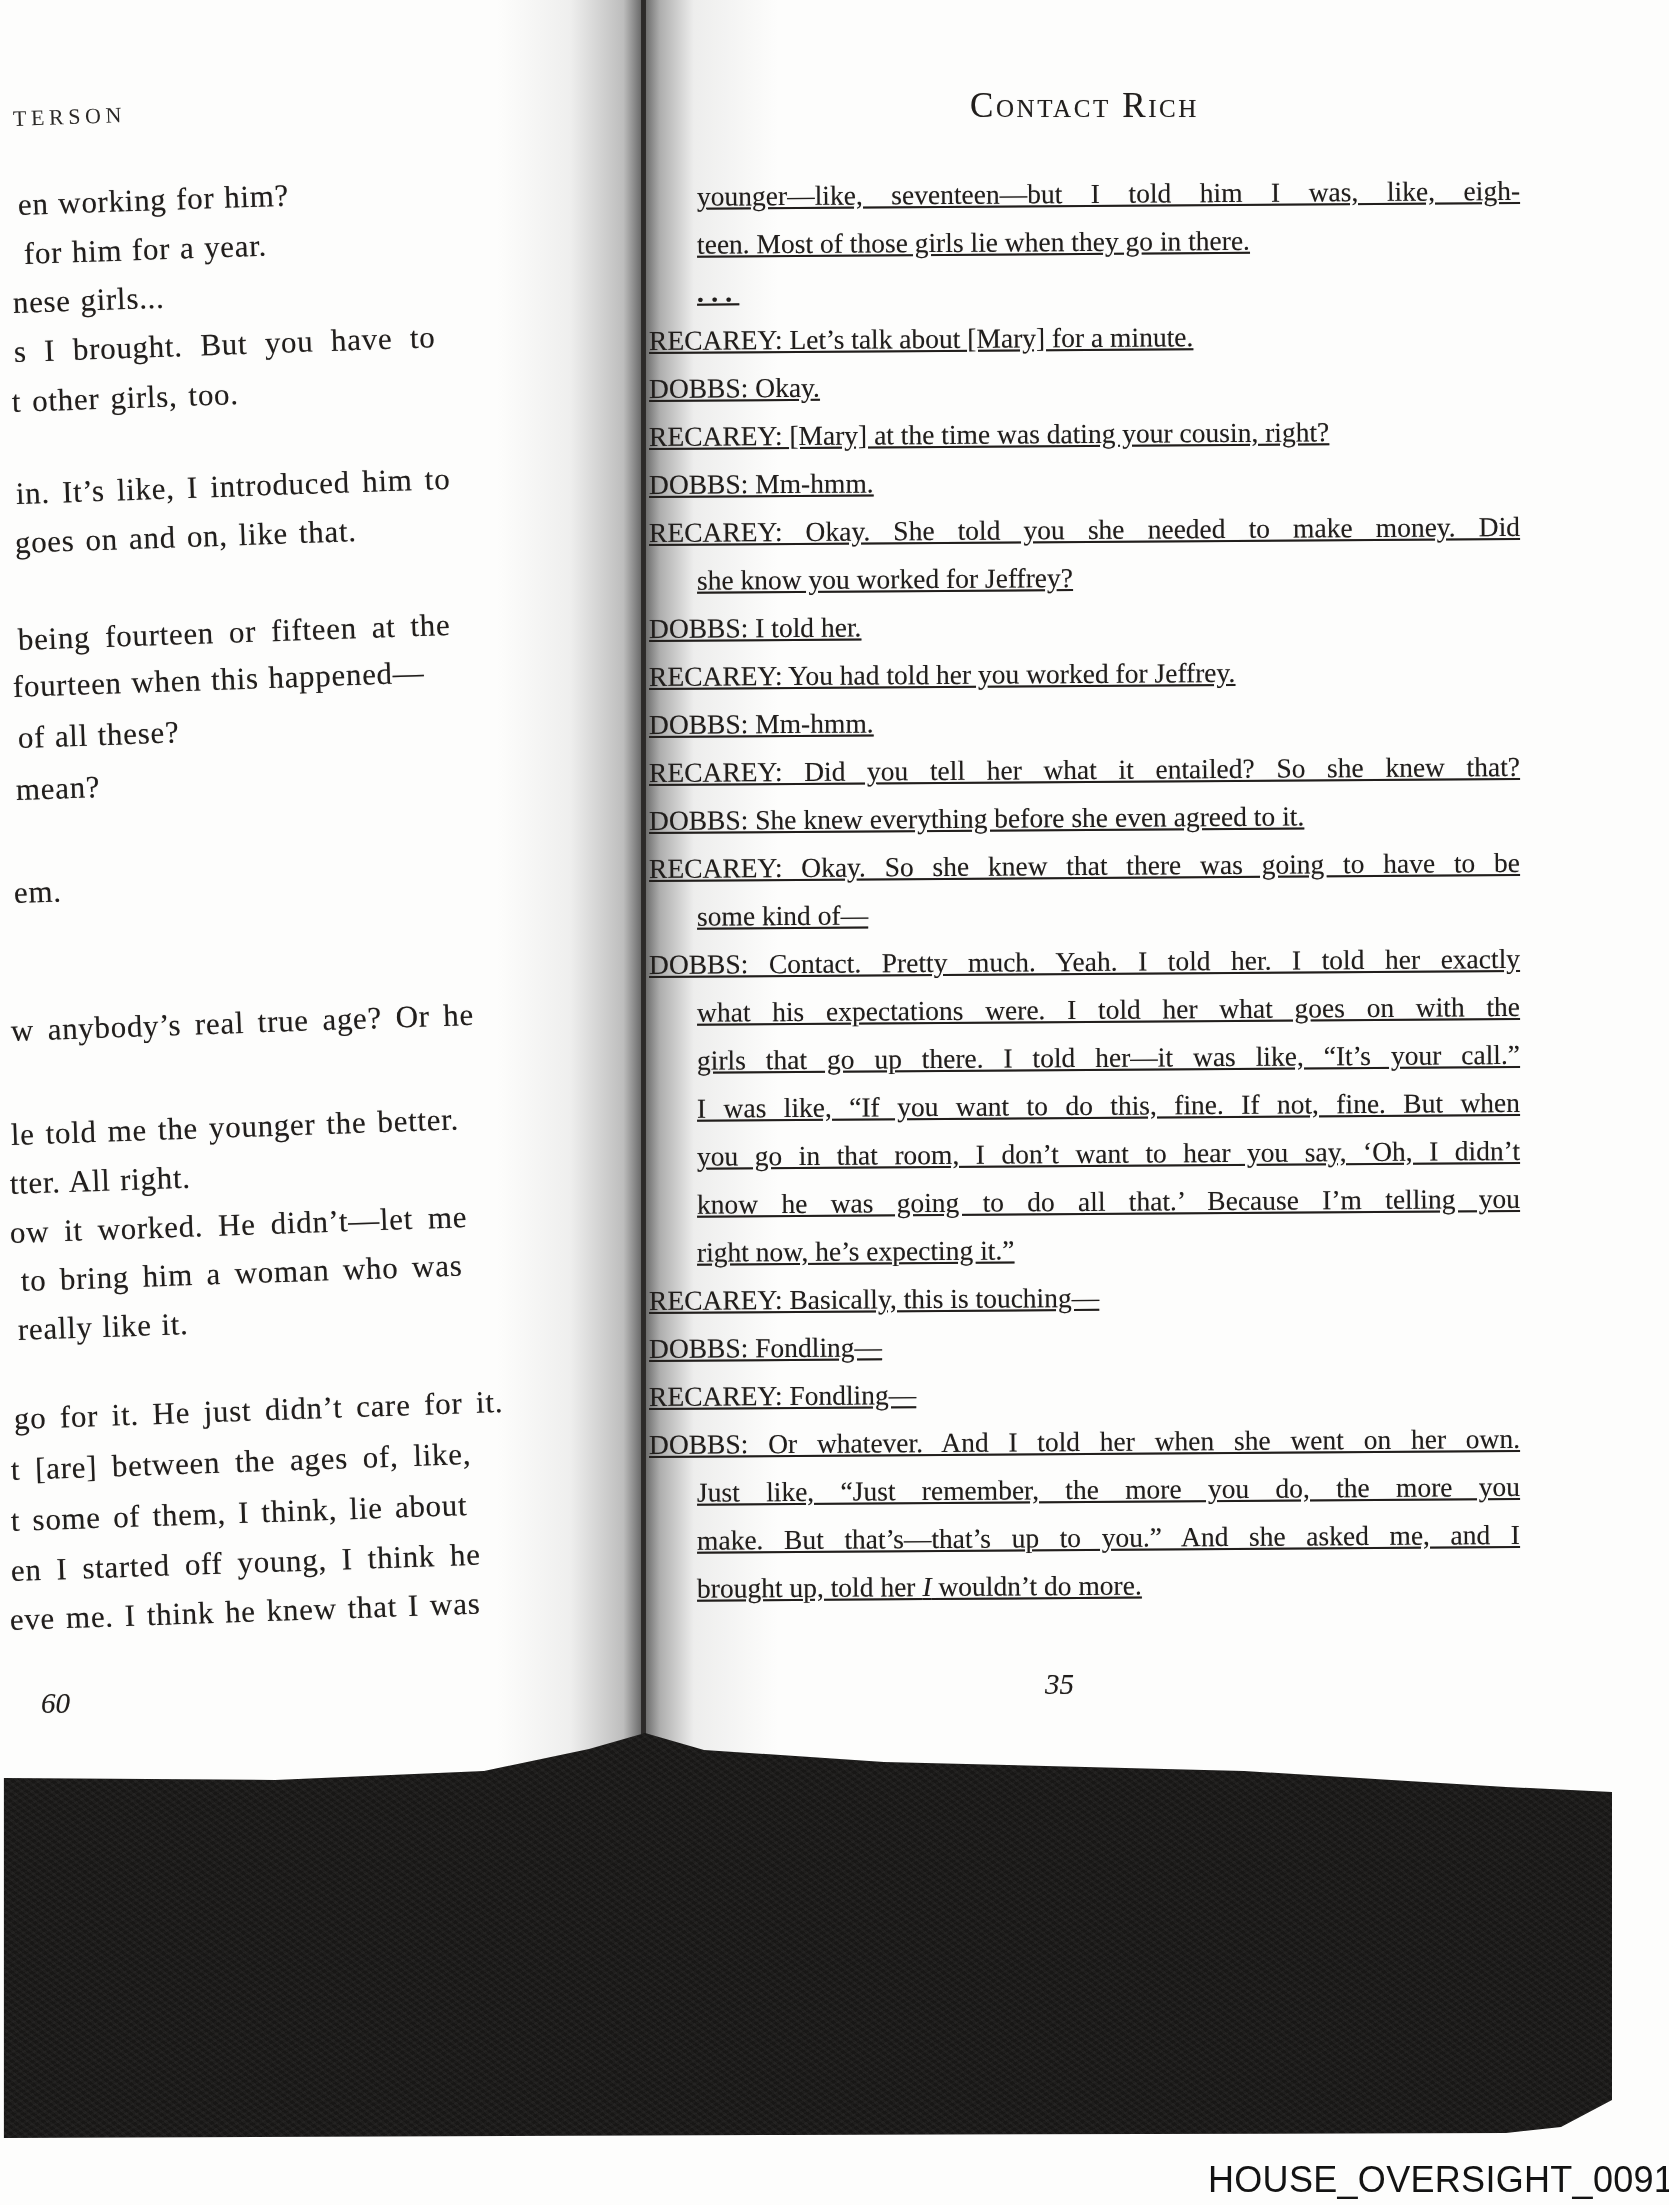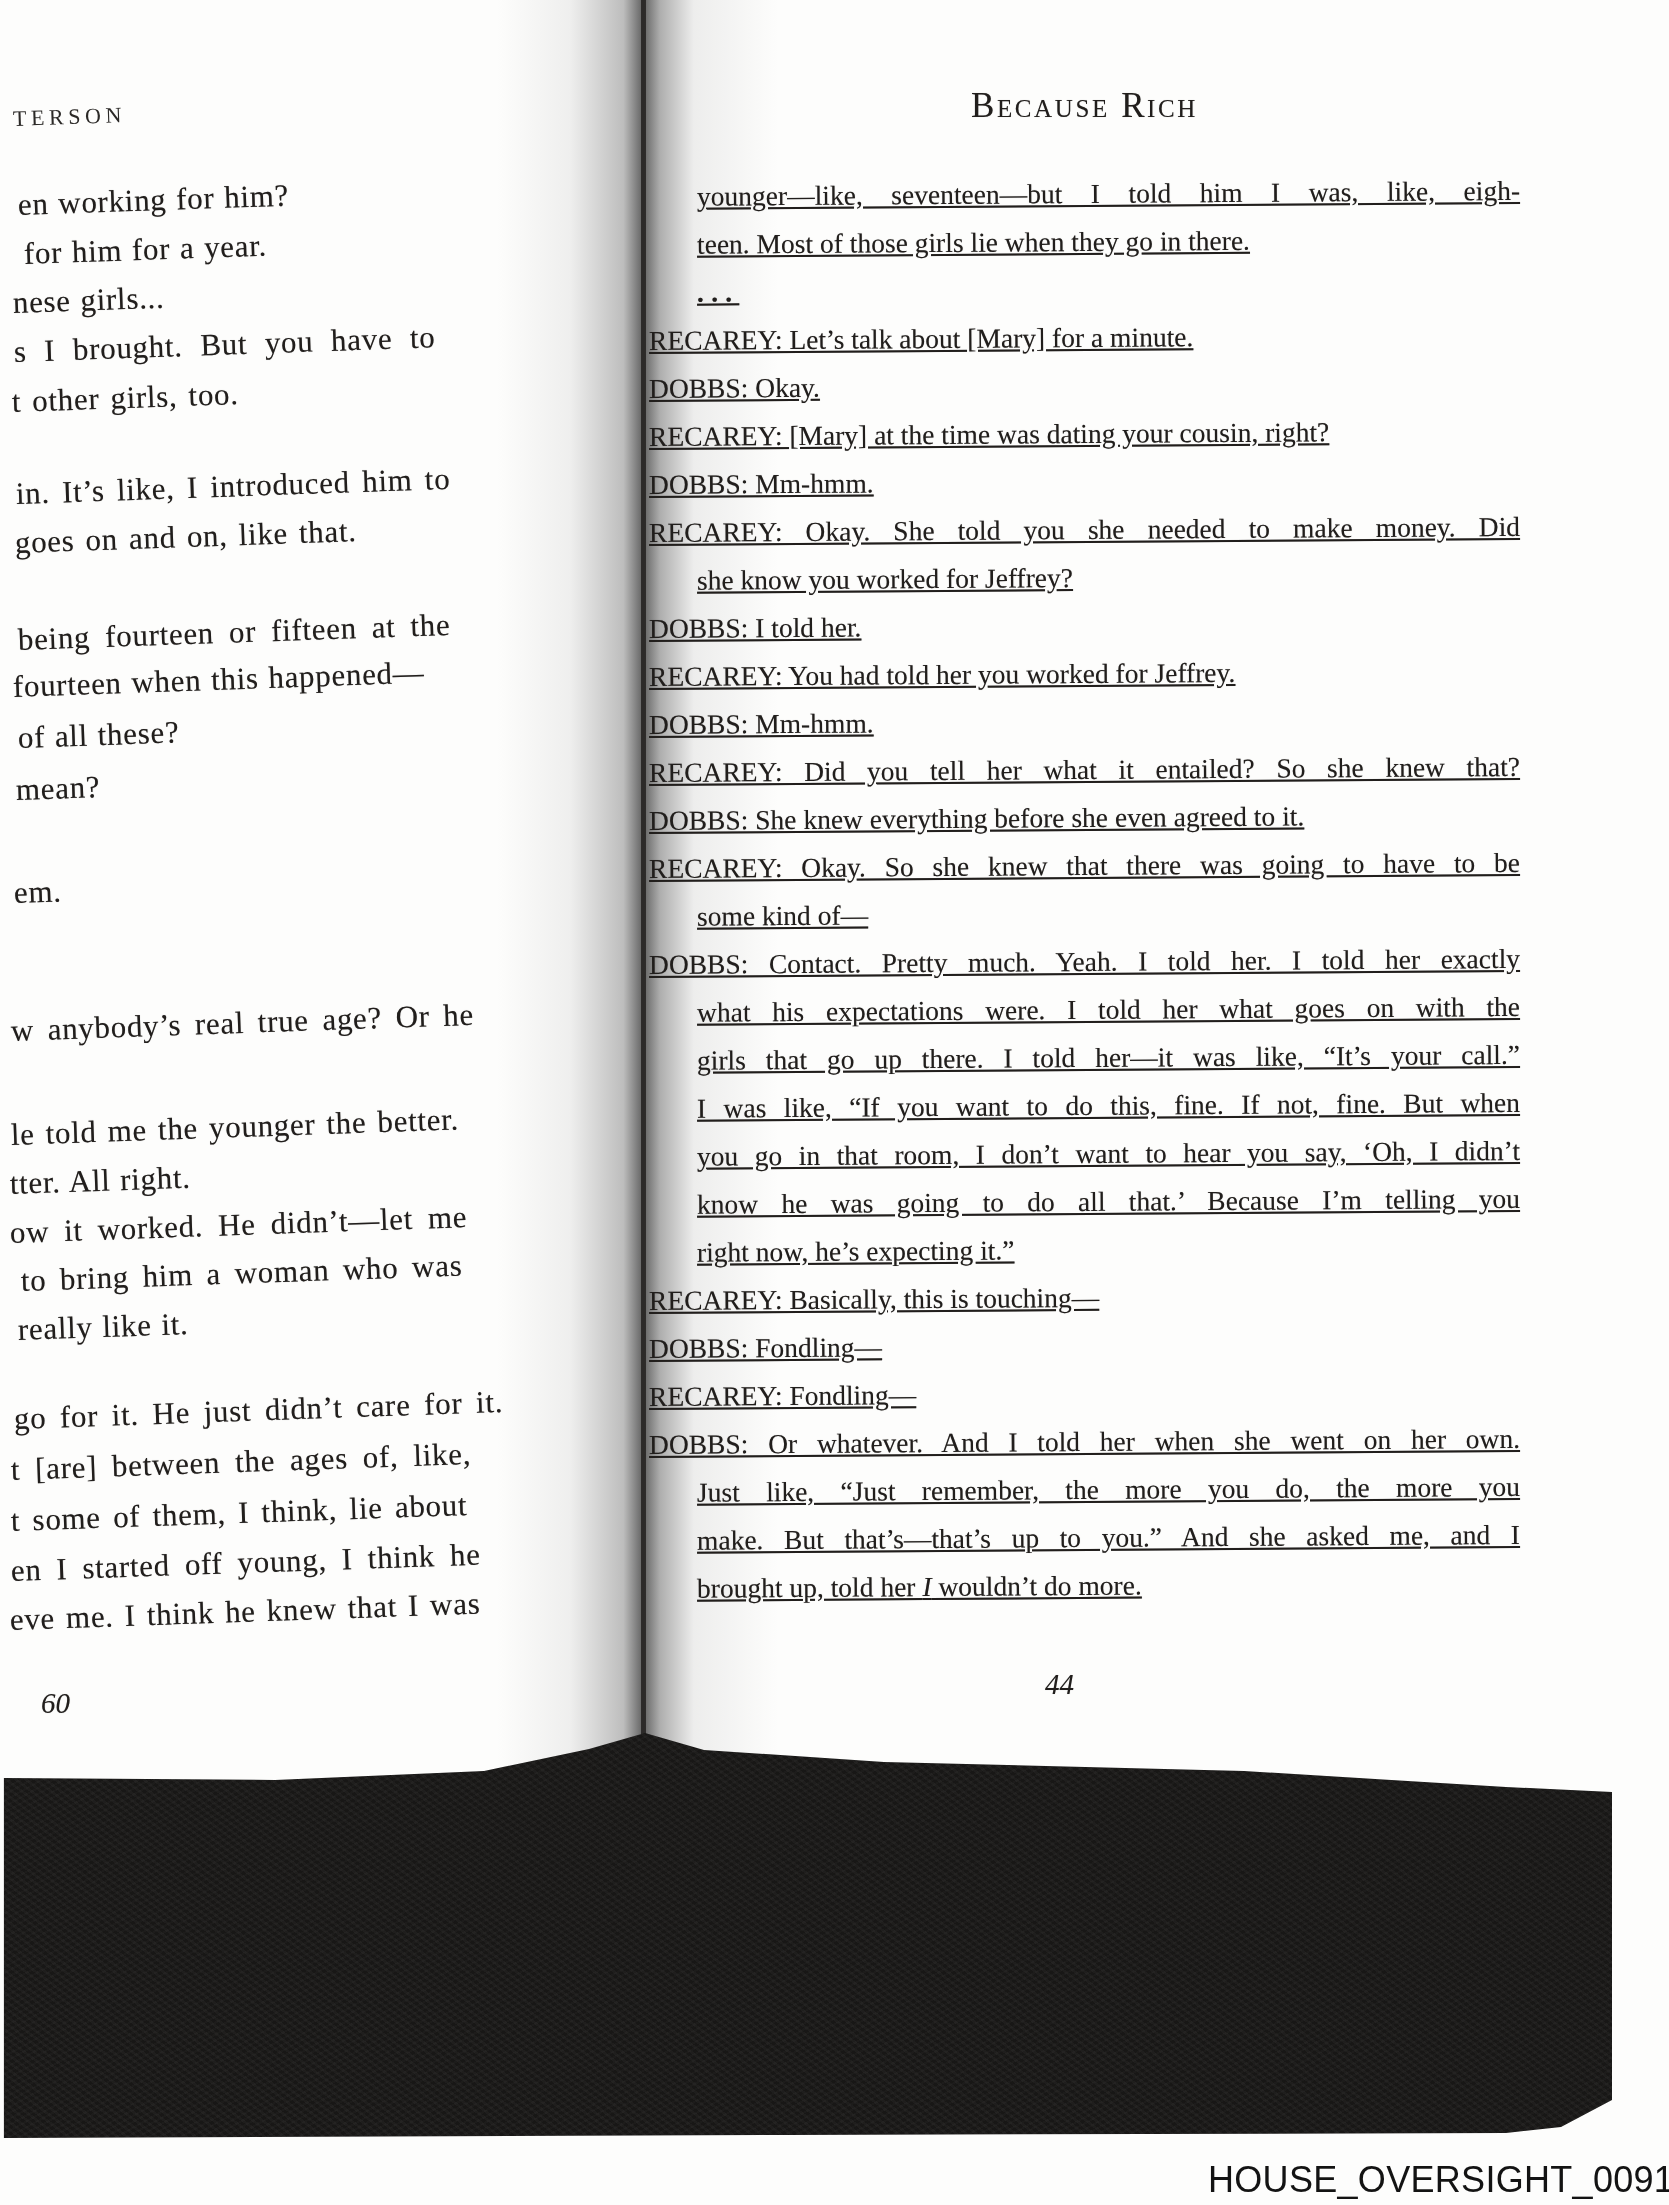--- a/index.html
+++ b/index.html
@@ -114,21 +114,21 @@
         <div class="lp-line" style="left: 14.4px; top: 1401px; word-spacing: 5.2px;">go for it. He just didn’t care for it.</div>
         <div class="lp-line" style="left: 11px; top: 1452px; word-spacing: 6.5px;">t [are] between the ages of, like,</div>
         <div class="lp-line" style="left: 10.5px; top: 1503px; word-spacing: 3.9px;">t some of them, I think, lie about</div>
         <div class="lp-line" style="left: 11px; top: 1553px; word-spacing: 6.5px;">en I started off young, I think he</div>
         <div class="lp-line" style="left: 9.8px; top: 1602px; word-spacing: 2.6px;">eve me. I think he knew that I was</div>
       </div>
     <div id="page-number-left" class="page-number">60</div>
   </div>
 
   <div id="right-page">
-    <div id="right-running-header">Because Rich</div>
+    <div id="right-running-header">Contact Rich</div>
     <div id="rp-lines">
         <div class="rp-line ind j">younger—like, seventeen—but I told him I was, like, eigh-</div>
         <div class="rp-line ind">teen. Most of those girls lie when they go in there.</div>
         <div class="rp-line ind dots">...</div>
         <div class="rp-line">RECAREY: Let’s talk about [Mary] for a minute.</div>
         <div class="rp-line">DOBBS: Okay.</div>
         <div class="rp-line">RECAREY: [Mary] at the time was dating your cousin, right?</div>
         <div class="rp-line">DOBBS: Mm-hmm.</div>
         <div class="rp-line j">RECAREY: Okay. She told you she needed to make money. Did</div>
         <div class="rp-line ind">she know you worked for Jeffrey?</div>
@@ -147,20 +147,20 @@
         <div class="rp-line ind j">know he was going to do all that.’ Because I’m telling you</div>
         <div class="rp-line ind">right now, he’s expecting it.”</div>
         <div class="rp-line">RECAREY: Basically, this is touching—</div>
         <div class="rp-line">DOBBS: Fondling—</div>
         <div class="rp-line">RECAREY: Fondling—</div>
         <div class="rp-line j">DOBBS: Or whatever. And I told her when she went on her own.</div>
         <div class="rp-line ind j">Just like, “Just remember, the more you do, the more you</div>
         <div class="rp-line ind j">make. But that’s—that’s up to you.” And she asked me, and I</div>
         <div class="rp-line ind"><span>brought up, told her </span><span class="it">I</span><span> wouldn’t do more.</span></div>
       </div>
-    <div id="page-number-right" class="page-number">44</div>
+    <div id="page-number-right" class="page-number">35</div>
   </div>
 
   <div id="scanner-black-band"></div>
 
   <div id="bates-stamp">HOUSE_OVERSIGHT_009116</div>
 </div>
 
 
 </body></html>

